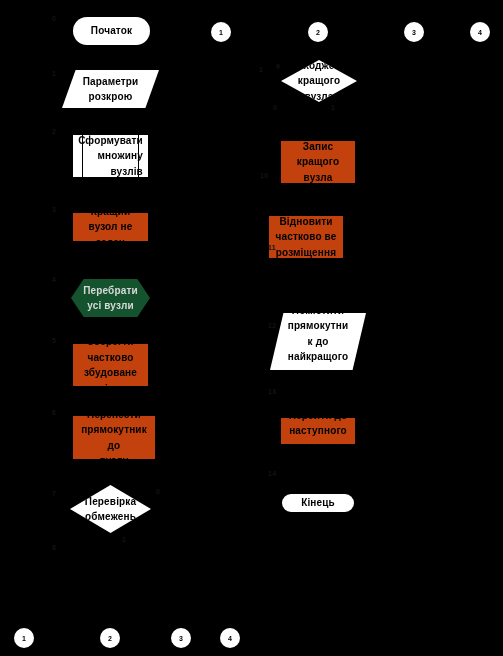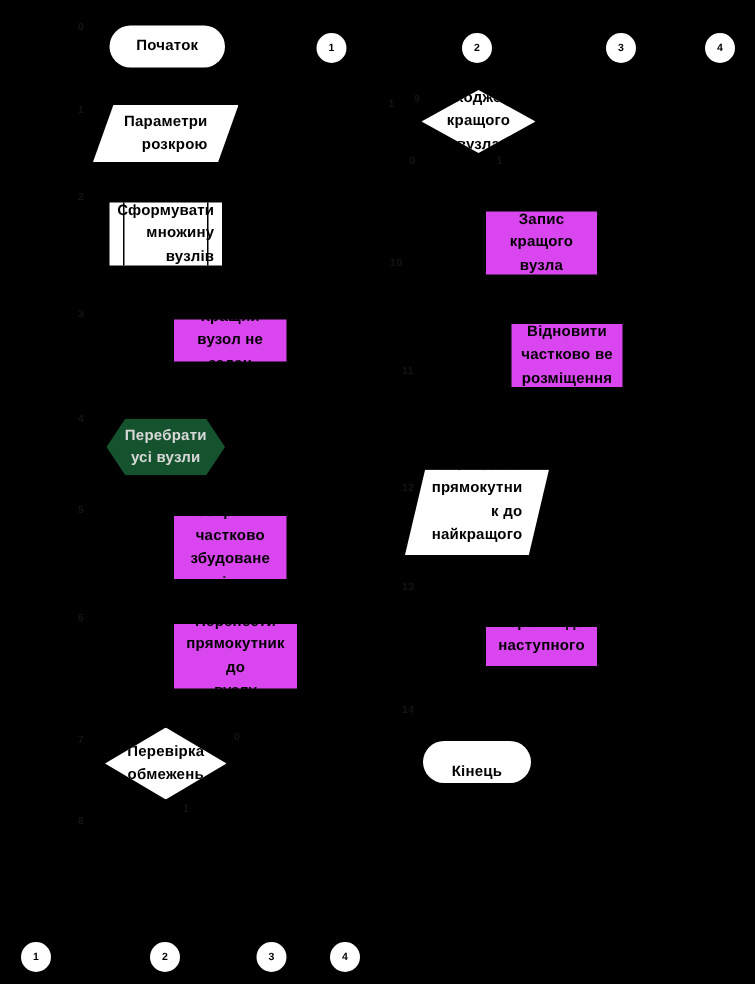--- a/index.html
+++ b/index.html
@@ -40,22 +40,21 @@
   }
 
   
   .terminator {
     background: #ffffff;
     border-radius: 999px;
   }
 
   
   .process {
-    background: #d946ef;
-    margin-left: 43px;
+    background: #c2410c;
   }
 
   
   .predefined {
     background: #ffffff;
   }
   .predefined::before,
   .predefined::after {
     content: "";
     position: absolute;
@@ -64,21 +63,20 @@
     width: 1px;
     background: #000000;
   }
   .predefined::before { left: 9px; }
   .predefined::after  { right: 9px; }
 
   
   .parallelogram {
     background: #ffffff;
     clip-path: polygon(14% 0%, 100% 0%, 86% 100%, 0% 100%);
-    text-align: right;
   }
 
   
   .decision {
     background: #ffffff;
     clip-path: polygon(50% 0%, 100% 50%, 50% 100%, 0% 50%);
   }
 
   
   .hexagon {
@@ -202,42 +200,42 @@
   </div>
   <div class="branch-label" style="left:273px; top:104px;">0</div>
   <div class="branch-label" style="left:331px; top:104px;">1</div>
 
   <div class="shape process" style="left:281px; top:141px; width:74px; height:42px;">
     <span class="txt">Запис кращого
 вузла</span>
   </div>
 
   <div class="step-label" style="left:260px; top:172px;">10</div>
-  <div class="shape process" style="left:298px; top:216px; width:74px; height:42px;">
+  <div class="shape process" style="left:269px; top:216px; width:74px; height:42px;">
     <span class="txt">Відновити частково ве
 розміщення</span>
   </div>
 
   <div class="step-label" style="left:268px; top:244px;">11</div>
   <div class="shape parallelogram" style="left:270px; top:313px; width:96px; height:57px;">
     <span class="txt">Помістити
 прямокутни
 к до
 найкращого
 вузла</span>
   </div>
 
   <div class="step-label" style="left:268px; top:322px;">12</div>
   <div class="shape process" style="left:281px; top:418px; width:74px; height:26px;">
     <span class="txt">Перейти до
 наступного пряк</span>
   </div>
 
   <div class="step-label" style="left:268px; top:388px;">13</div>
-  <div class="shape terminator" style="left:282px; top:494px; width:72px; height:28px;align-items:flex-end;">
+  <div class="shape terminator" style="left:282px; top:494px; width:72px; height:18px;">
     <span class="txt">Кінець</span>
   </div>
 
   <div class="step-label" style="left:268px; top:470px;">14</div>
 
   <div class="connector" style="left:14px; top:628px;">
     <span>1</span>
   </div>
   <div class="connector" style="left:100px; top:628px;">
     <span>2</span>

